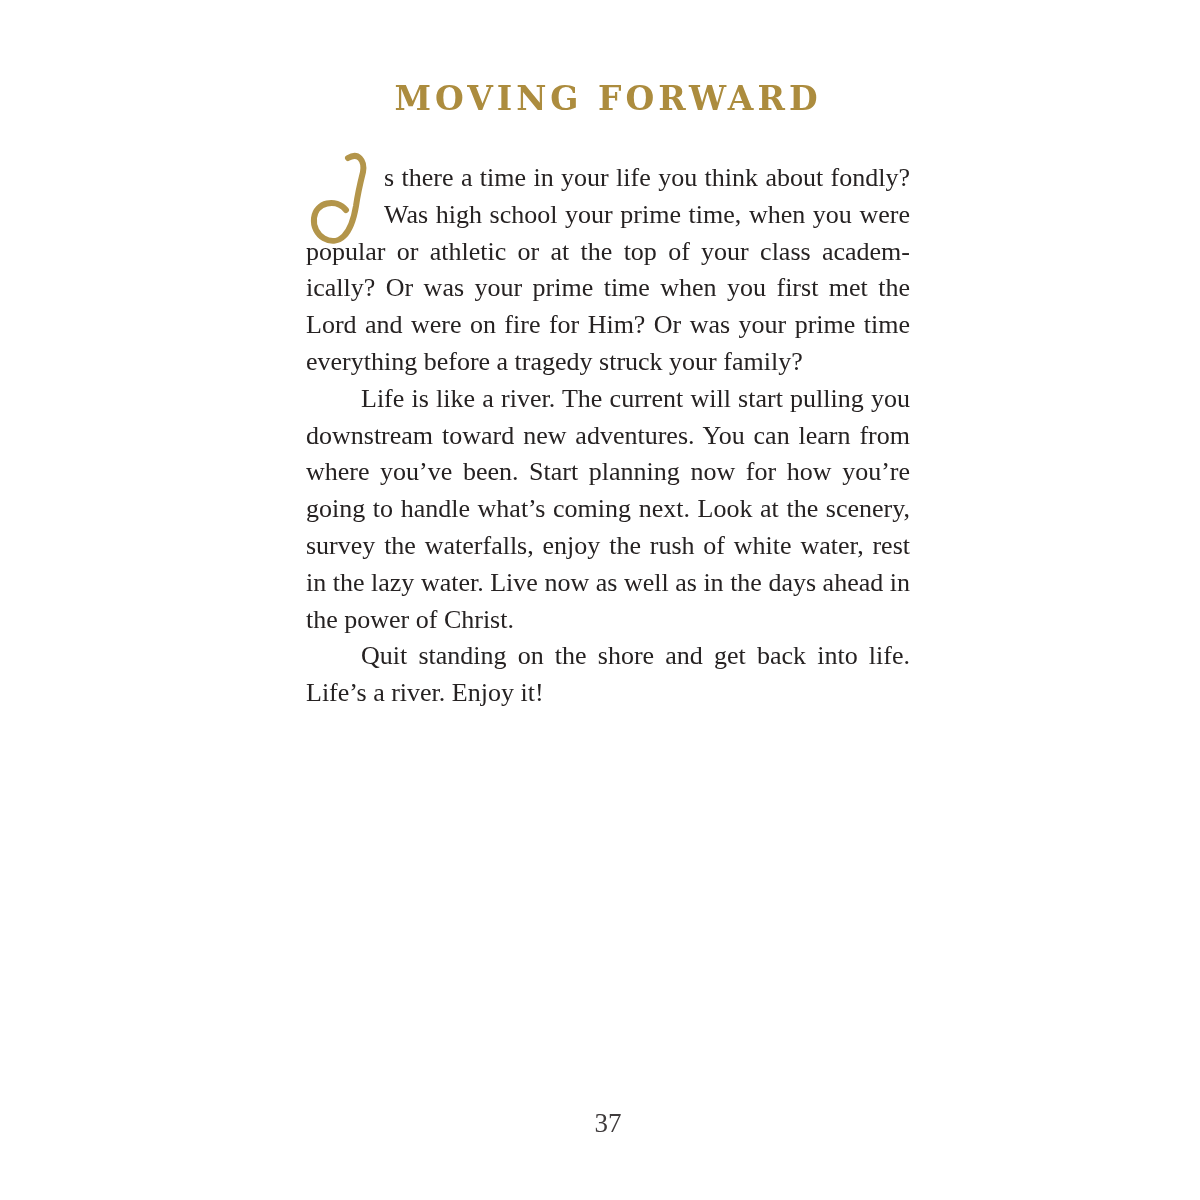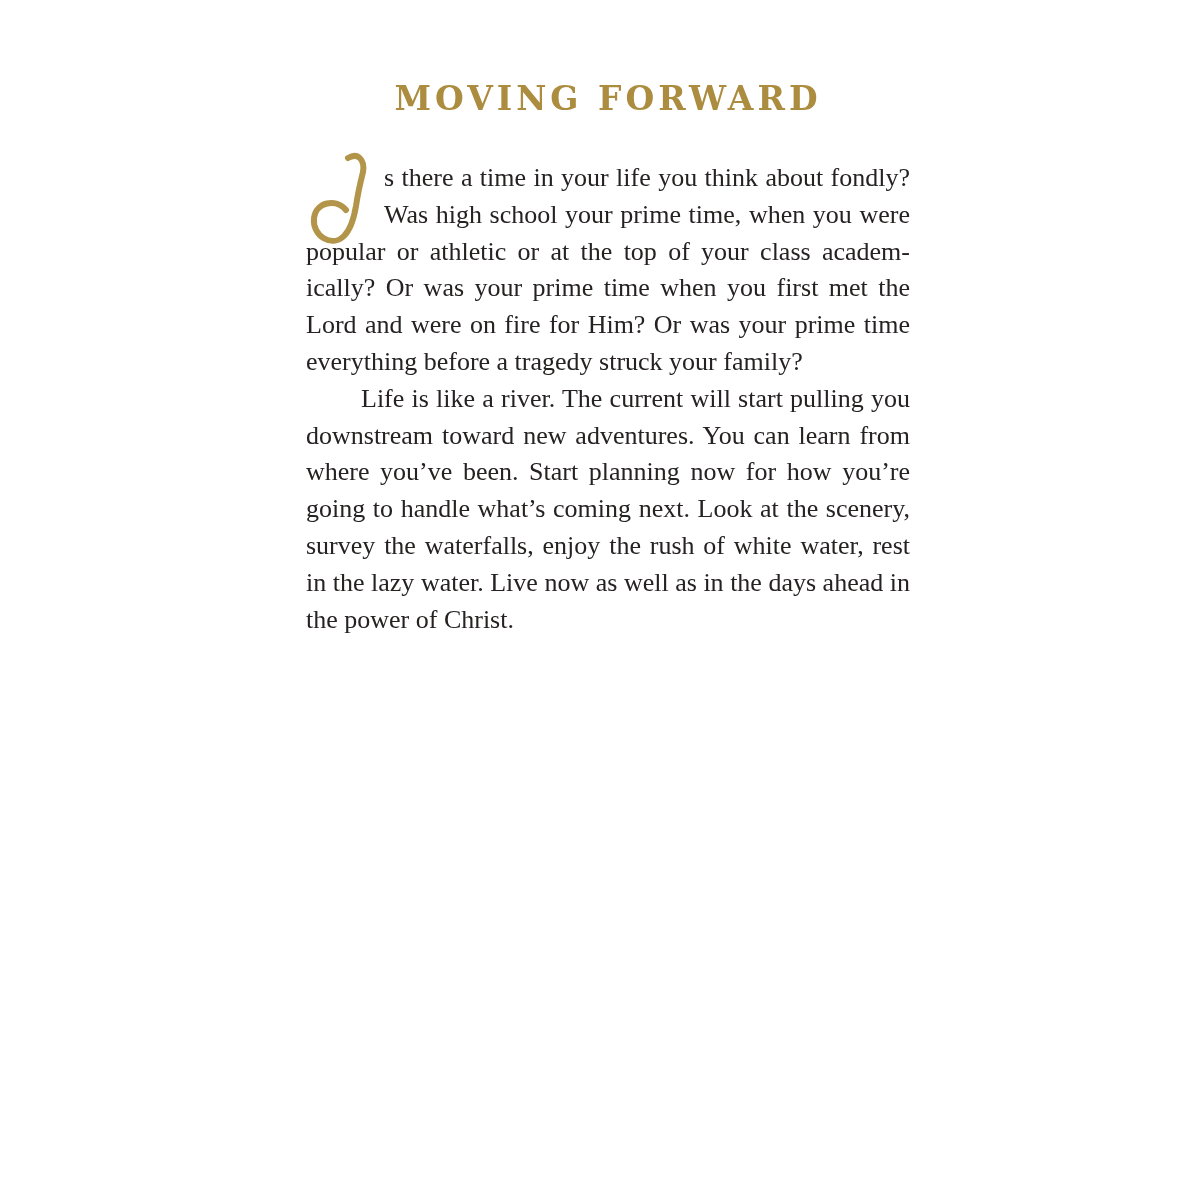--- a/index.html
+++ b/index.html
@@ -100,18 +100,20 @@
                      C 45 77, 48 66, 50 54 C 52 40, 55 28, 57 20
                      C 59 8, 52 0, 42 6" fill="none" stroke="currentColor" stroke-width="6" stroke-linecap="round"></path>
           </svg>
         </span><span>s there a time in your life you think about fondly? Was high school your prime time, when you were popular or athletic or at the top of your class academ­ically? Or was your prime time when you first met the Lord and were on fire for Him? Or was your prime time everything before a tragedy struck your family?</span>
       </p>
 
 
       <p>Life is like a river. The current will start pulling you downstream toward new adventures. You can learn from where you’ve been. Start planning now for how you’re going to handle what’s coming next. Look at the scen­ery, survey the waterfalls, enjoy the rush of white water, rest in the lazy water. Live now as well as in the days ahead in the power of Christ.</p>
 
 
+      <p>Quit standing on the shore and get back into life. Life’s a river. Enjoy it!</p>
 
     </div>
   </div>
 
+  <div class="page-number">37</div>
 
 </div>
 
 </body></html>

